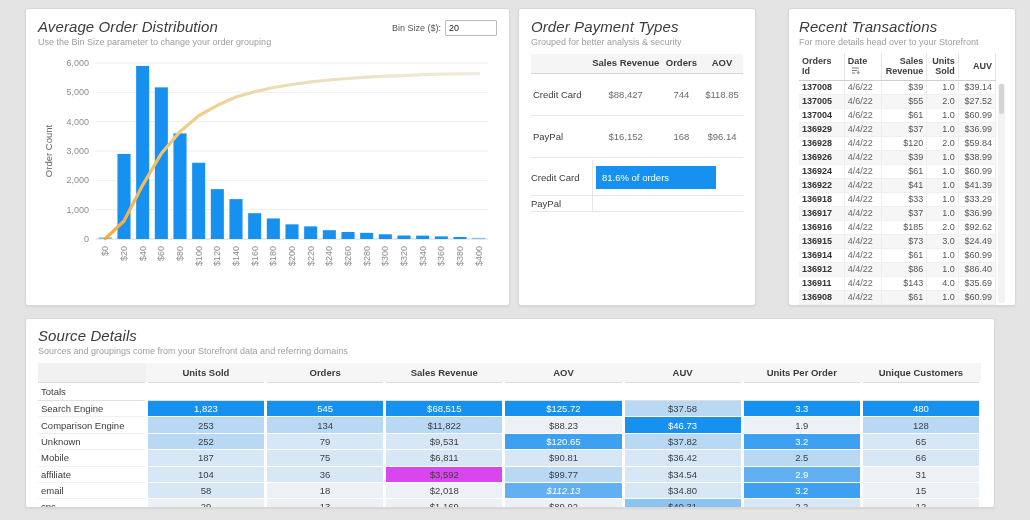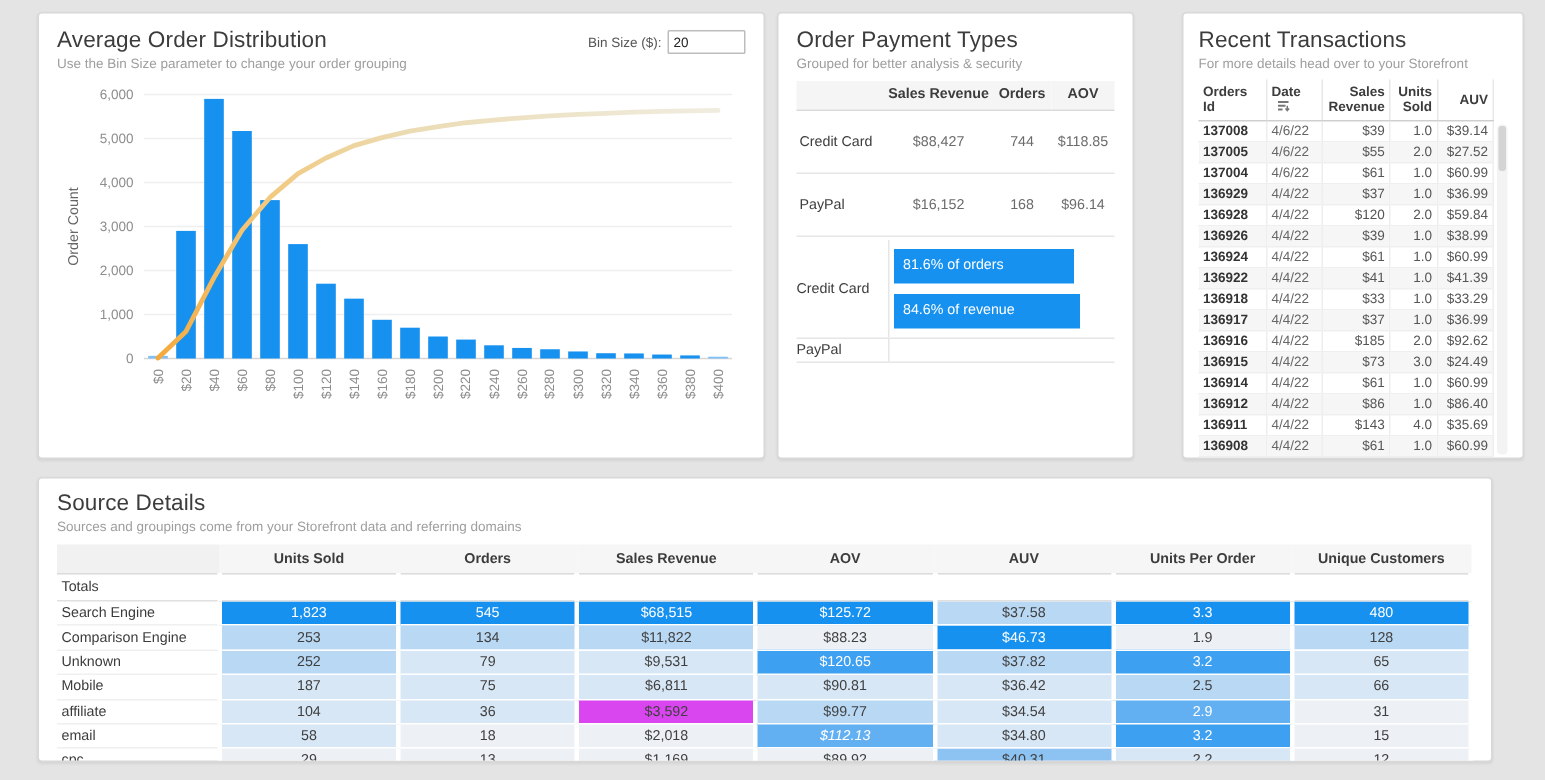--- a/index.html
+++ b/index.html
@@ -15,21 +15,21 @@
     position:absolute; background:#fff;
     border:1px solid #d8d8d8; border-radius:3px;
     box-shadow:0 1px 2px rgba(0,0,0,.07);
     overflow:hidden;
   }
   #panel-distribution { left:25px; top:8px;  width:485px; height:298px; padding:9px 12px; }
   #panel-payment      { left:518px; top:8px; width:238px; height:298px; padding:9px 12px; }
   #panel-transactions { left:788px; top:8px; width:228px; height:298px; padding:9px 10px; }
   #panel-sources      { left:25px; top:318px; width:970px; height:190px; padding:8px 12px; }
 
-  .panel-title { font-size:15px; font-weight:400; color:#3c3c3c; letter-spacing:.1px; }
+  .panel-title { font-size:15px; font-weight:400; color:#3c3c3c; letter-spacing:.1px;font-style:italic; }
   .panel-subtitle { font-size:9px; color:#9e9e9e; margin-top:2px; }
 
   
   .dist-header { position:relative; }
   .bin-control { position:absolute; right:0; top:2px; font-size:9px; color:#555; display:flex; align-items:center; gap:4px; }
   .bin-control input {
     width:52px; height:16px; font-size:9px; padding:1px 3px;
     border:1px solid #bdbdbd; border-radius:1px; color:#222;
     font-family:"Liberation Sans", sans-serif;
   }
@@ -208,24 +208,20 @@
         </tbody>
     </table>
     <div class="pay-share" id="pay-share">
         <div class="share-row">
           <div class="share-label">Credit Card</div>
           <div class="share-bars">
             <div class="pbar-wrap">
               <div class="pbar" style="width: 81.6%; background: rgb(23, 145, 240);"></div>
               <span class="pbar-text white">81.6% of orders</span>
             </div>
-            <div class="pbar-wrap">
-              <div class="pbar" style="width: 84.6%; background: rgb(23, 145, 240);"></div>
-              <span class="pbar-text white">84.6% of revenue</span>
-            </div>
           </div>
         </div>
         <div class="share-row">
           <div class="share-label">PayPal</div>
         </div>
       </div>
   </div>
 
   <div class="panel" id="panel-transactions">
     <div class="panel-title">Recent Transactions</div>

